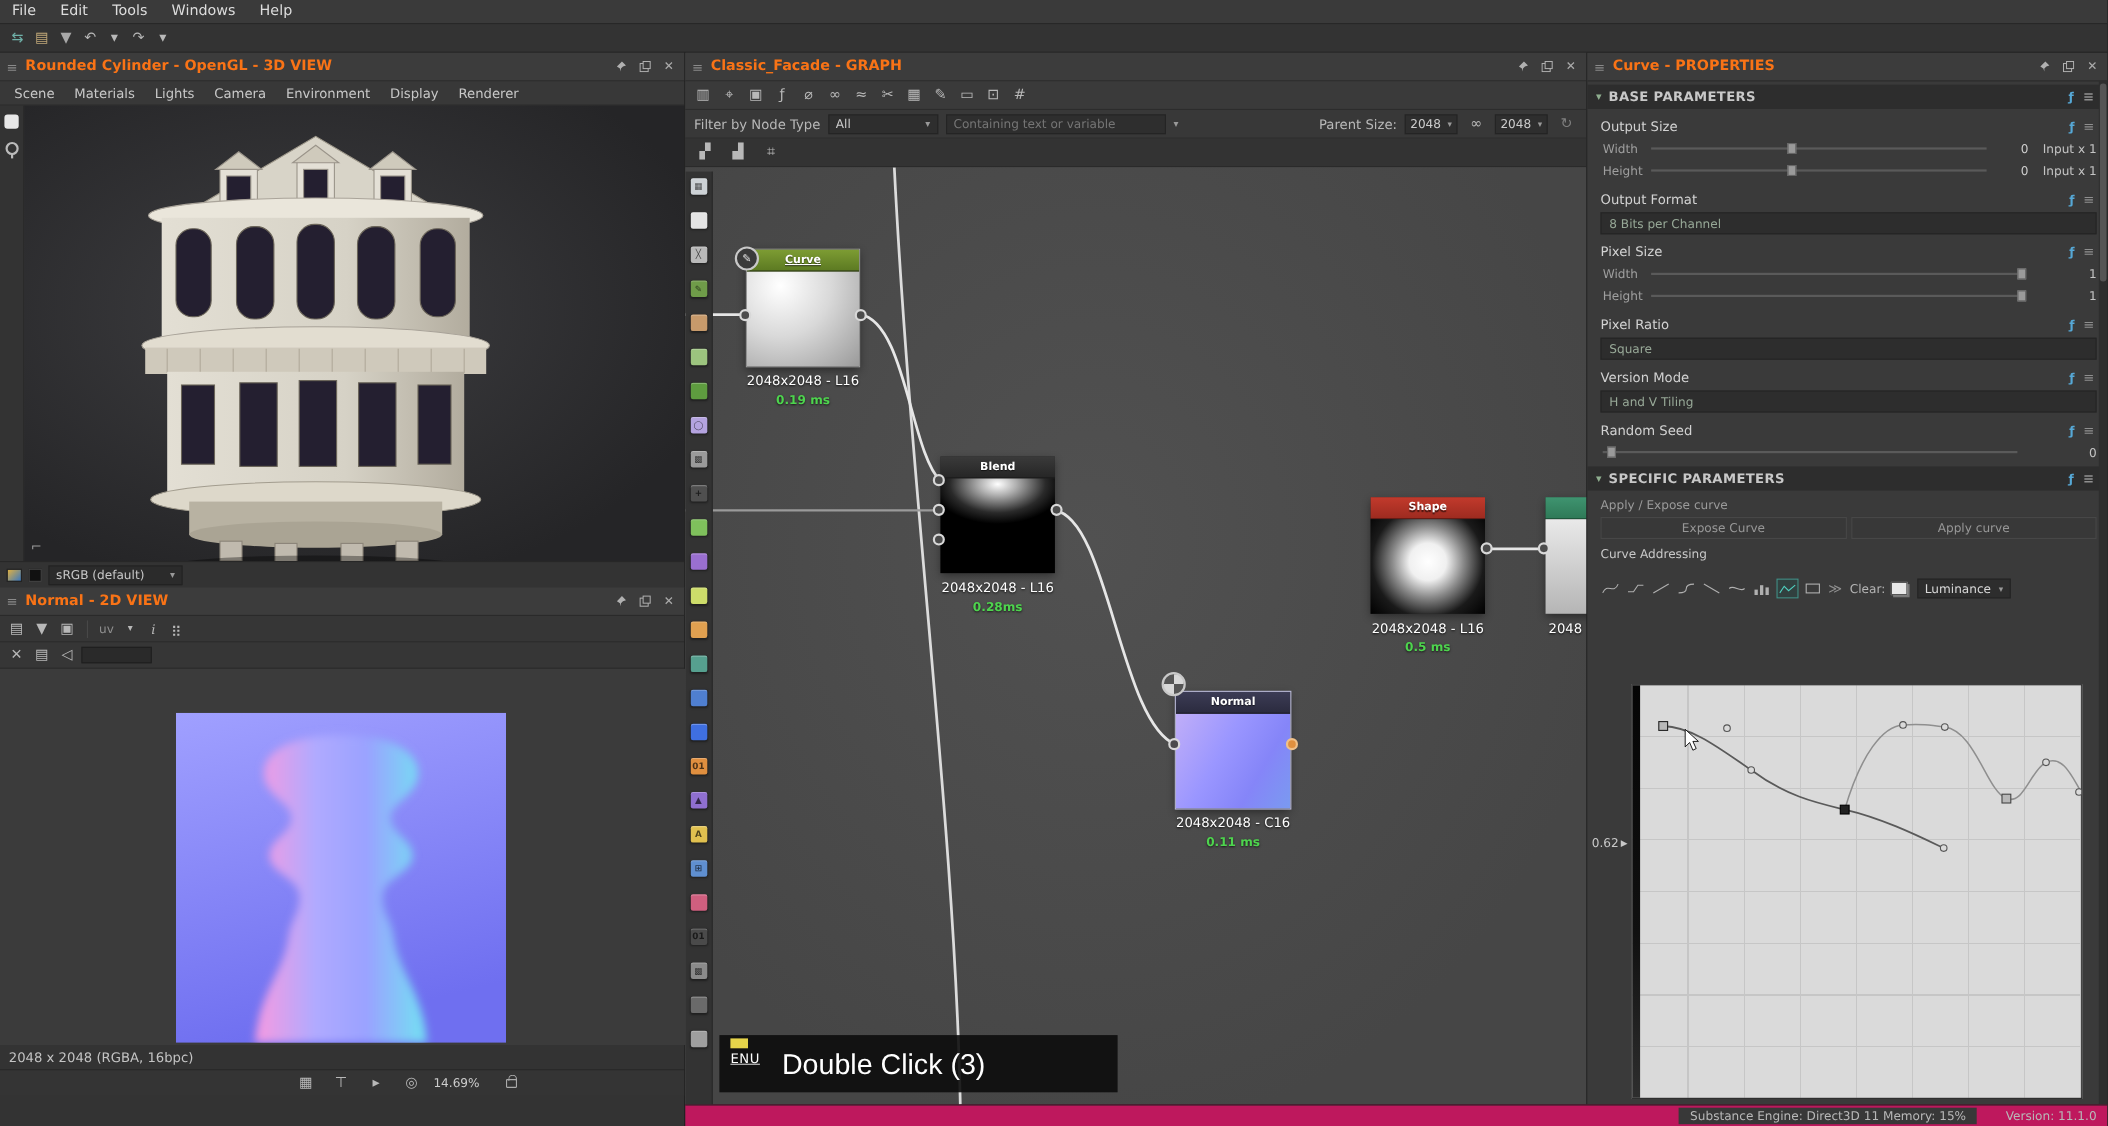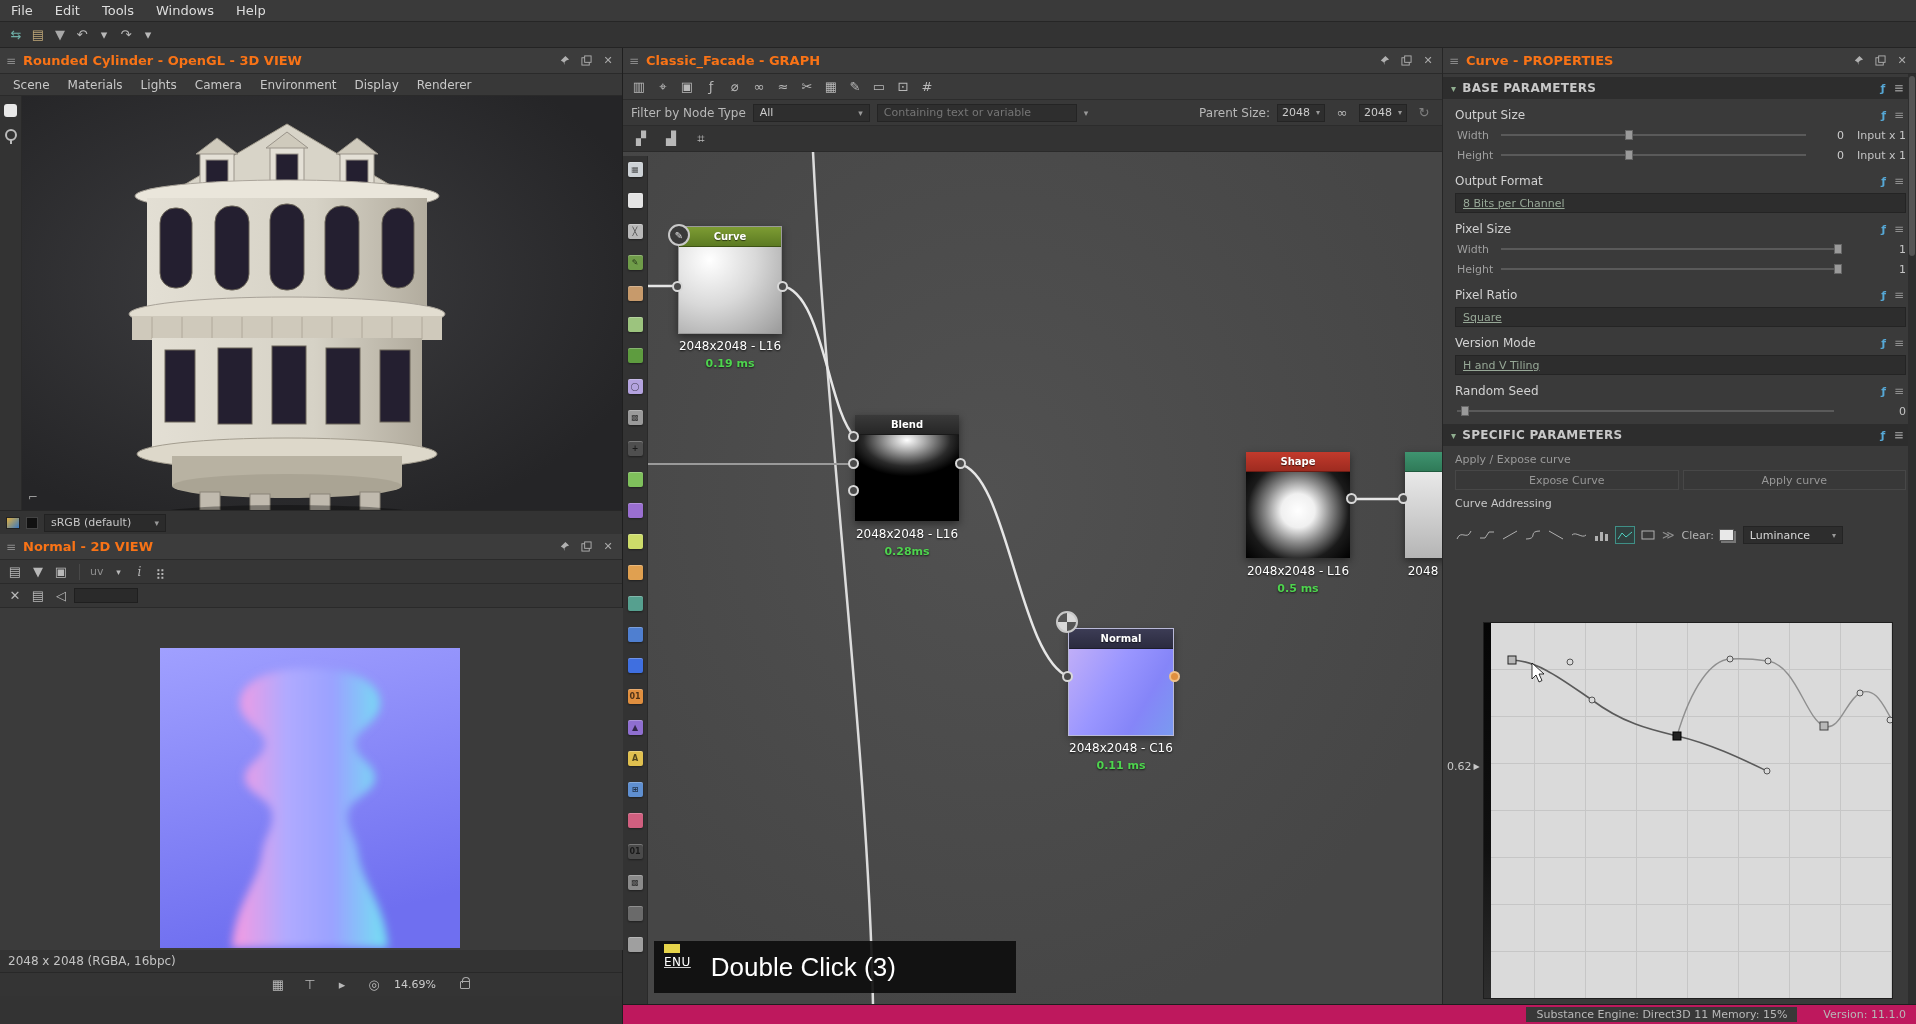--- a/index.html
+++ b/index.html
@@ -87,21 +87,21 @@
   #shelf { position:absolute; left:0; top:4px; width:25px; bottom:0; background:#333;
     border-right:1px solid #2a2a2a; display:flex; flex-direction:column; align-items:center;
     padding-top:6px; gap:16px; z-index:2; overflow:hidden;}
   .shelf-icon { width:15px; height:15px; border-radius:2px; flex:0 0 auto; font-size:8px; color:rgba(0,0,0,.65);
     display:flex; align-items:center; justify-content:center; font-weight:bold;
     box-shadow:inset 0 1px 0 rgba(255,255,255,.25), 0 1px 2px rgba(0,0,0,.4);}
   .node { position:absolute; width:104px; z-index:3; box-shadow:0 3px 8px rgba(0,0,0,.45); background:#222;}
   .nhdr { height:20px; font-size:10px; font-weight:bold; color:#fff; text-align:center; line-height:20px;
     text-shadow:0 1px 1px rgba(0,0,0,.6); }
   .nbody { height:86px; }
-  .hdr-curve { background:linear-gradient(180deg,#7d9c33,#5c7a22); border-bottom:1px solid #3d5214;}
+  .hdr-curve { background:linear-gradient(180deg,#7d9c33,#5c7a22); border-bottom:1px solid #3d5214;text-decoration:underline;}
   .body-curve { background:radial-gradient(circle at 30% 15%, #ffffff 0%, #d9d9d9 45%, #9a9a9a 100%);}
   .hdr-blend { background:linear-gradient(180deg,#3a3a3a,#262626); border-bottom:1px solid #191919;}
   .body-blend { background:radial-gradient(ellipse 58% 42% at 50% 6%, #ffffff 0%, #b0b0b0 28%, #2a2a2a 72%, #000 100%);}
   .hdr-normal { background:linear-gradient(180deg,#3c3c55,#2b2b3f); border-bottom:1px solid #1d1d2c;}
   .body-normal { background:linear-gradient(120deg,#c0aef8 0%,#9a96ff 40%,#8585f8 70%,#7a9af0 100%);}
   .node-normal { outline:1px solid #b9b9d8; }
   .hdr-shape { background:linear-gradient(180deg,#c23a2c,#9e2b20); border-bottom:1px solid #6e1c14;}
   .body-shape { background:radial-gradient(circle at 50% 45%, #ffffff 0%, #f0f0f0 24%, #8a8a8a 46%, #1a1a1a 72%, #000 100%);}
   .hdr-part { background:linear-gradient(180deg,#3f9470,#2f7a58); border-bottom:1px solid #1f5a3e;}
   .body-part { background:linear-gradient(180deg,#e9e9e9,#b5b5b5);}
@@ -136,33 +136,33 @@
   .pgroup { display:flex; align-items:center; height:20px; padding:0 8px 0 12px; font-size:12px;
     color:#d2d2d2; margin-top:6px;}
   .prow { display:flex; align-items:center; height:20px; padding:0 10px 0 14px; }
   .plab { width:42px; font-size:11px; color:#9f9f9f;}
   .ptrack { flex:1; height:2px; background:#5a5a5a; position:relative; margin:0 10px 0 2px;}
   .phandle { position:absolute; top:-4px; width:8px; height:10px; background:#9a9a9a;
     border:1px solid #666; margin-left:-4px;}
   .pval { width:28px; text-align:right; font-size:11px; color:#ccc;}
   .punit { width:62px; text-align:right; font-size:11px; color:#c4c4c4;}
   .pselect { height:20px; background:#2d2d2d; border:1px solid #242424; margin:2px 10px 2px 12px;
-    display:flex; align-items:center; padding:0 7px; font-size:11px; color:#97a897;text-decoration:underline;}
+    display:flex; align-items:center; padding:0 7px; font-size:11px; color:#97a897;}
   .plabel2 { padding:0 12px; height:18px; display:flex; align-items:center; font-size:11px; color:#9a9a9a; margin-top:4px;}
   .btnrow { display:flex; gap:4px; margin:2px 10px 0 12px;}
   .pbtn { flex:1; height:20px; background:#383838; border:1px solid #474747; color:#979797;
     font-size:11px; display:flex; align-items:center; justify-content:center;}
   .pbtn.active { background:#5c5c5c; color:#e2e2e2; border-color:#6a6a6a;}
   .ctools { display:flex; align-items:center; height:26px; margin:10px 10px 0 12px; gap:5px;}
   .ctool { width:18px; height:16px; display:flex; align-items:center; justify-content:center;}
   .ctool.hl { outline:1px solid #3f8f86; background:#31403f;}
   .clear-lab { font-size:11px; color:#b4b4b4; margin-left:2px;}
   .chanswatch { width:15px; height:12px; background:#e8e8e8; border:1px solid #555; box-shadow:2px 2px 0 #777;}
   .chan-dd { height:18px; background:#2d2d2d; border:1px solid #242424; display:flex; align-items:center;
-    gap:22px; padding:0 6px; font-size:11px; color:#d8d8d8; margin-left:4px;}
+    gap:7px; padding:0 6px; font-size:11px; color:#d8d8d8; margin-left:4px;}
   #ceditor { position:absolute; left:40px; top:574px; width:410px; height:377px; background:#dadada;
     border:1px solid #1e1e1e;
     background-image:
       repeating-linear-gradient(to right, transparent 0 50px, #c6c6c6 50px 51px),
       repeating-linear-gradient(to bottom, transparent 0 46px, #c6c6c6 46px 47px);}
   .ramp { position:absolute; left:0; top:0; bottom:0; width:7px;
     background:linear-gradient(180deg,#050505 0%,#101010 60%,#2e2e2e 100%);}
   .readout { position:absolute; left:4px; top:712px; font-size:11px; color:#c8c8c8; display:flex;
     align-items:center; gap:2px;}
   .readout .tri { font-size:8px; color:#c8c8c8;}
@@ -407,21 +407,21 @@
         <span class="tbi">≈</span>
         <span class="tbi">✂</span>
         <span class="tbi">▦</span>
         <span class="tbi">✎</span>
         <span class="tbi">▭</span>
         <span class="tbi">⊡</span>
         <span class="tbi">#</span>
       </div>
     <div class="gfilter">
       <span>Filter by Node Type</span>
-      <span class="dd" style="width:117px">
+      <span class="dd" style="width:100px">
         <span>All</span>
         <span class="car" style="margin-left:auto">▾</span>
       </span>
       <input placeholder="Containing text or variable" style="">
       <span class="car" style="color:#999;font-size:9px">▾</span>
       <span style="margin-left:auto">Parent Size:</span>
       <span class="spin">
         <span>2048</span>
         <span class="car" style="font-size:8px;color:#999">▾</span>
       </span>

